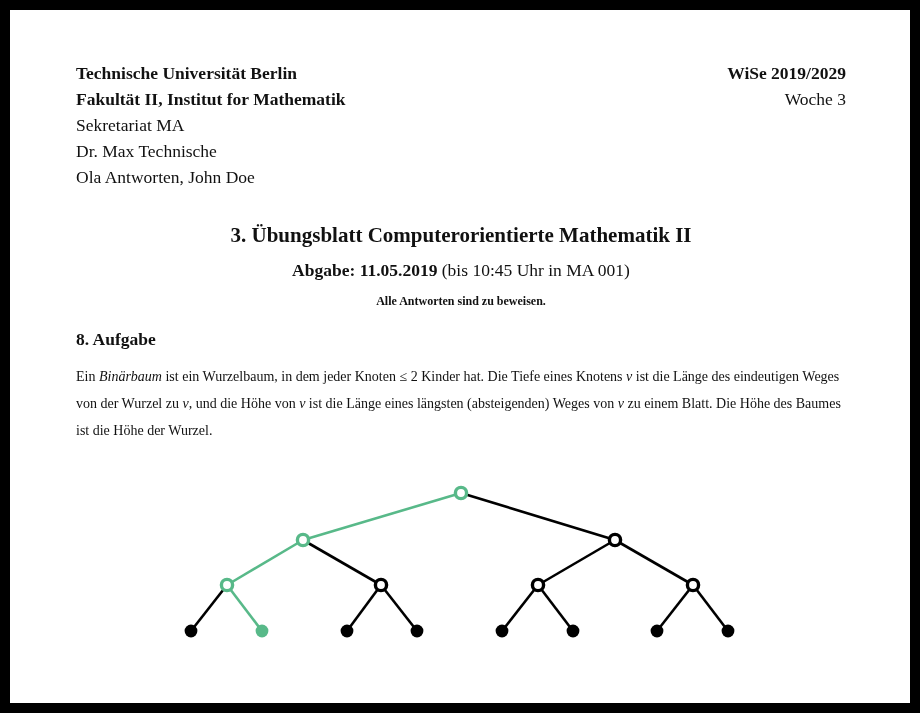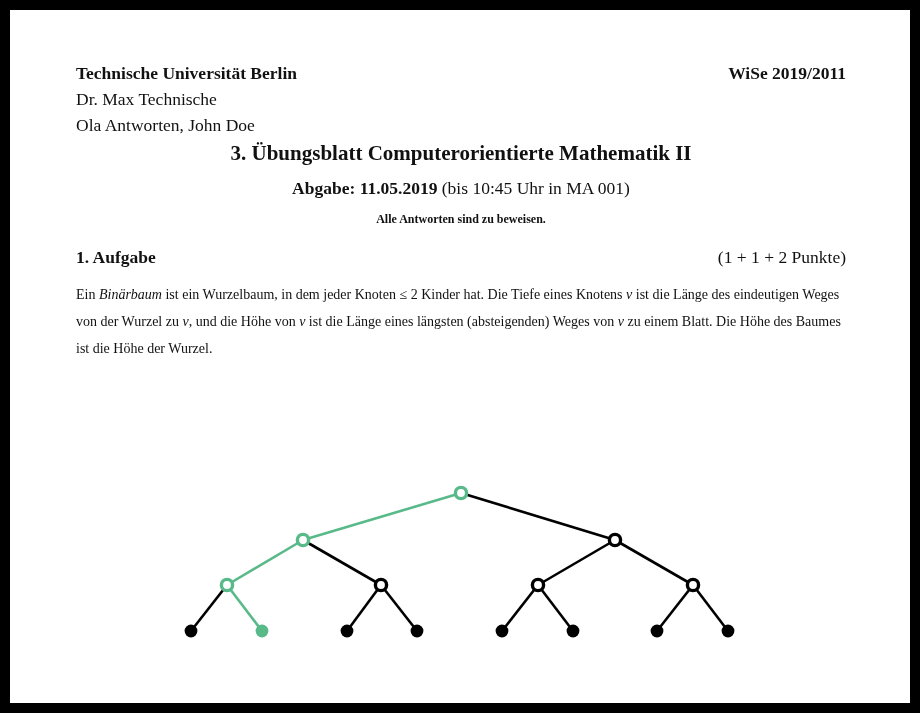--- a/index.html
+++ b/index.html
@@ -28,21 +28,21 @@
   }
   .header-left div,
   .header-right div {
     font-size: 17.5px;
     line-height: 26px;
     white-space: nowrap;
   }
   .bold { font-weight: bold; }
   .header-right { text-align: right; }
 
-  .title-block { }
+  .title-block { margin-top: 30px; }
   .doc-title {
     text-align: center;
     font-size: 21px;
     font-weight: bold;
     line-height: 30px;
   }
   .deadline {
     text-align: center;
     font-size: 17.5px;
     line-height: 26px;
@@ -84,37 +84,39 @@
 </style>
 </head>
 <body>
 
 <div class="page">
   <div class="content">
 
     <div class="header-row">
       <div class="header-left">
         <div class="bold">Technische Universität Berlin</div>
+        <div class="bold">Fakultät II, Institut for Mathematik</div>
+        <div>Sekretariat MA</div>
         <div>Dr. Max Technische</div>
         <div>Ola Antworten, John Doe</div>
       </div>
       <div class="header-right">
-        <div class="bold">WiSe 2019/2011</div>
+        <div class="bold">WiSe 2019/2029</div>
+        <div>Woche 3</div>
       </div>
     </div>
 
     <div class="title-block">
       <div class="doc-title">3. Übungsblatt Computerorientierte Mathematik II</div>
       <div class="deadline"><span class="bold">Abgabe: 11.05.2019</span><span> (bis 10:45 Uhr in MA 001)</span></div>
       <div class="note">Alle Antworten sind zu beweisen.</div>
     </div>
 
     <div class="exercise-row">
-      <div class="exercise-label">1. Aufgabe</div>
-      <div class="exercise-points">(1 + 1 + 2 Punkte)</div>
+      <div class="exercise-label">8. Aufgabe</div>
     </div>
 
     <div class="paragraph"><span>Ein </span><em>Binärbaum</em><span> ist ein Wurzelbaum, in dem jeder Knoten ≤ 2 Kinder hat. Die Tiefe eines Knotens </span><em>v</em><span> ist die Länge des eindeutigen Weges von der Wurzel zu </span><em>v</em><span>, und die Höhe von </span><em>v</em><span> ist die Länge eines längsten (absteigenden) Weges von </span><em>v</em><span> zu einem Blatt. Die Höhe des Baumes ist die Höhe der Wurzel.</span></div>
 
   </div>
 
   <svg class="tree-overlay" viewBox="10 10 900 693" width="900" height="693" xmlns="http://www.w3.org/2000/svg">
       <line x1="461" y1="493" x2="303" y2="540" stroke="#58b989" stroke-width="2.6"></line>
       <line x1="461" y1="493" x2="615" y2="540" stroke="#000000" stroke-width="2.6"></line>
       <line x1="303" y1="540" x2="227" y2="585" stroke="#58b989" stroke-width="2.6"></line>

